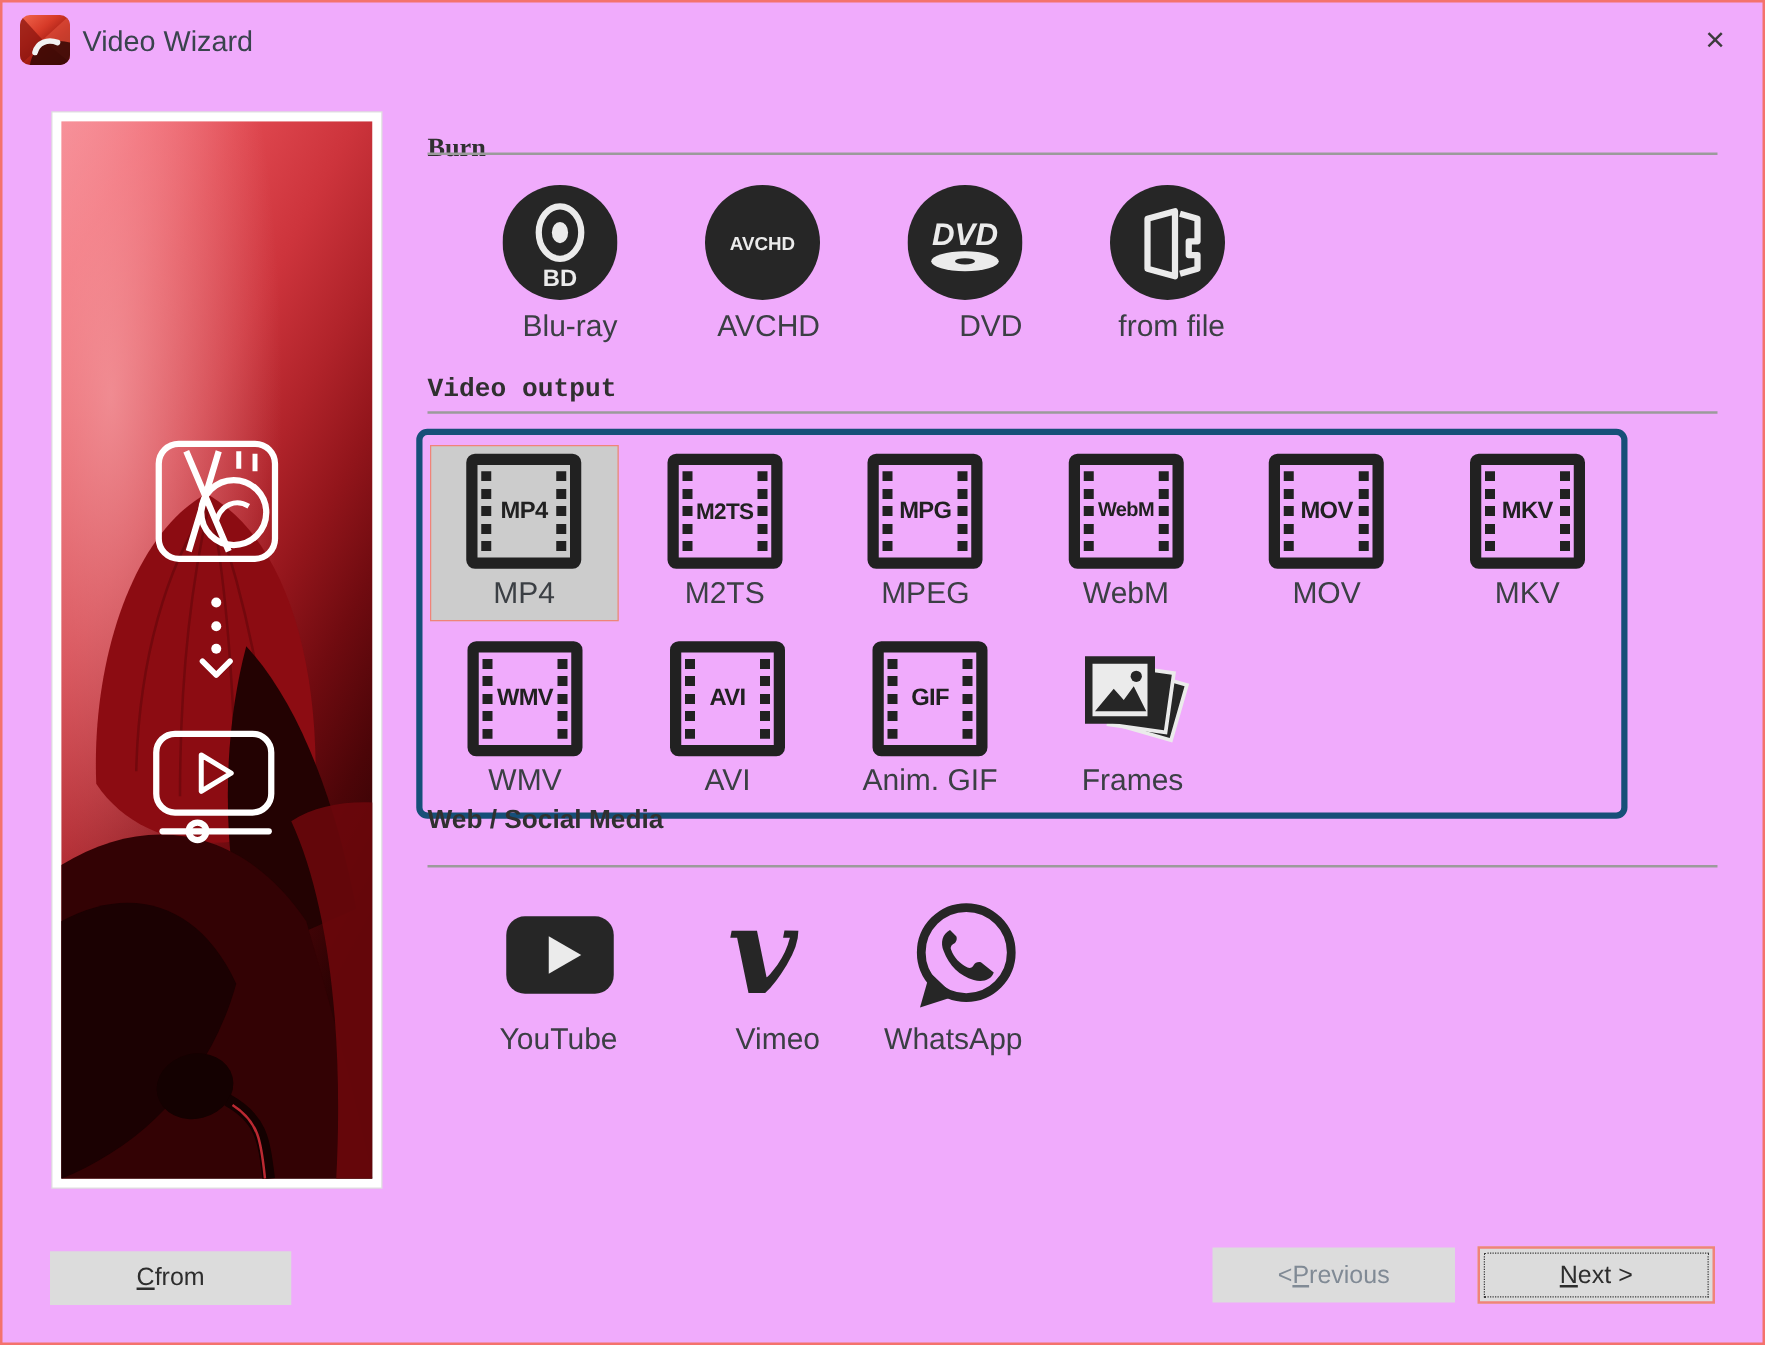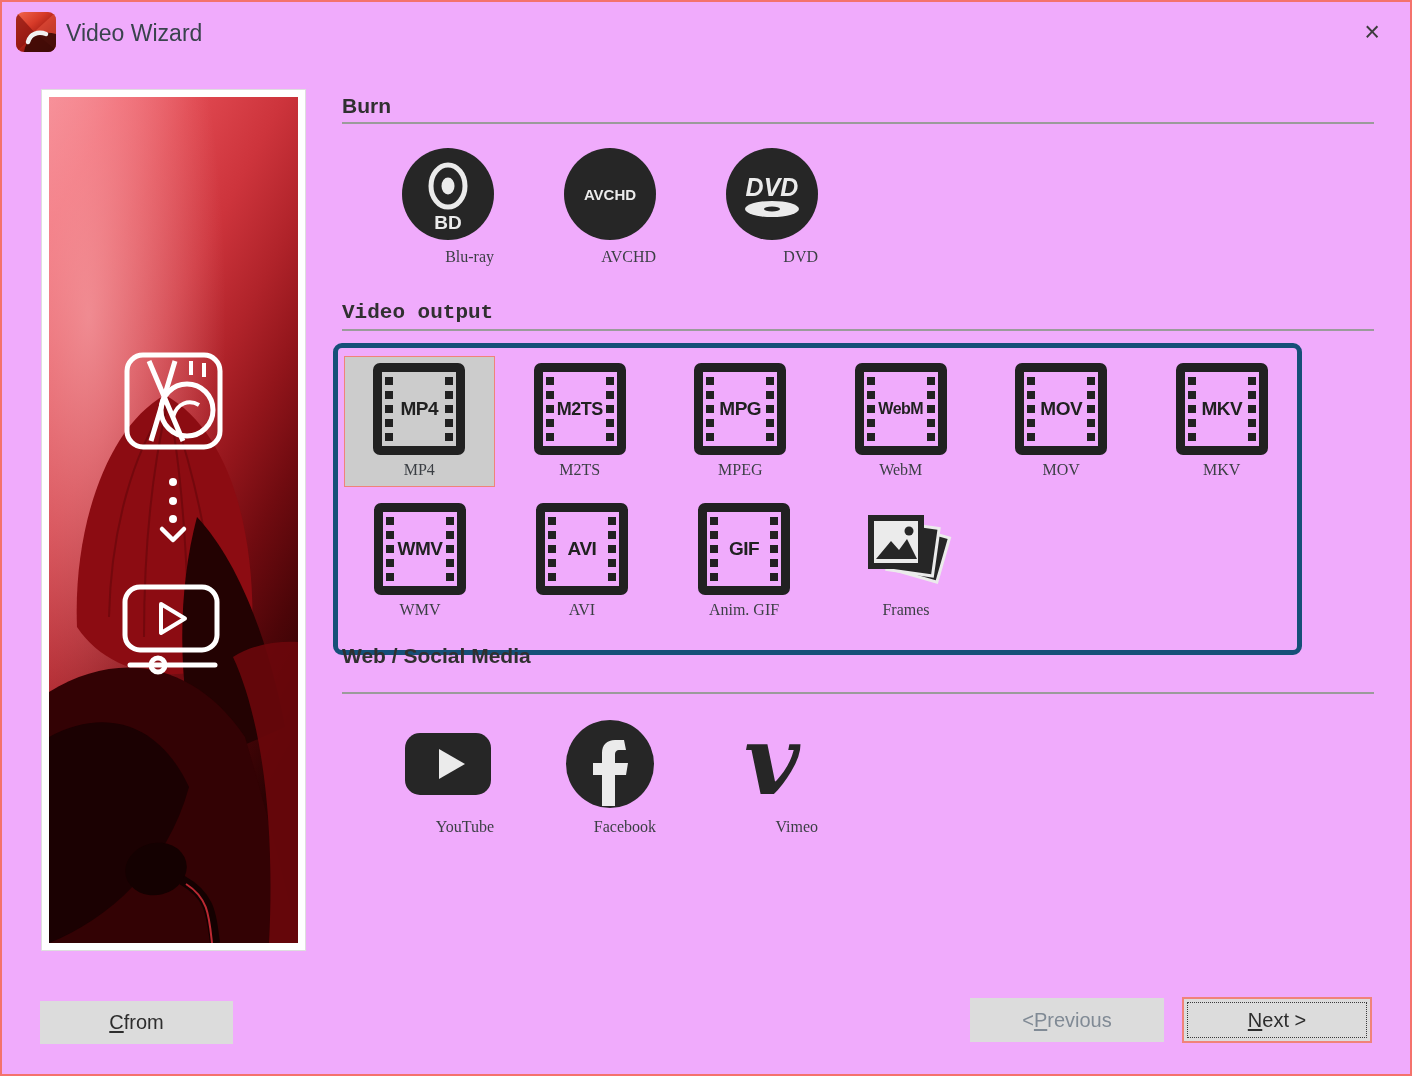--- a/index.html
+++ b/index.html
@@ -18,21 +18,21 @@
              font-size:27px;color:#3c3c3c;cursor:pointer;padding:0 8px;}
   
   .sidebar{position:absolute;left:40px;top:88px;width:263px;height:860px;background:#ffffff;
            padding:7px;box-sizing:border-box;box-shadow:0 0 0 1px #dedede;}
   .sidebar svg{display:block;}
   
   .sec-title{position:absolute;left:340px;font-size:21px;font-weight:bold;color:#303030;}
   .rule{position:absolute;left:340px;width:1032px;height:2px;background:#9b9b9b;}
   .row{position:absolute;left:340px;display:flex;gap:10px;}
   .opt{width:152px;display:flex;flex-direction:column;align-items:flex-end;cursor:pointer;}
-  .opt-label{margin-top:8px;font-size:16px;color:#3b3f44;white-space:nowrap;font-family:Liberation Serif, serif;}
+  .opt-label{margin-top:8px;font-size:24px;color:#3b3f44;white-space:nowrap;}
   .circle-icon{width:92px;height:92px;}
   
   .group-box{position:absolute;left:331px;top:341px;width:969px;height:312px;
              border:5px solid #164f78;border-radius:9px;box-sizing:border-box;
              padding:8px 0 0 6px;}
   .tile-row{display:flex;gap:10px;margin-bottom:9px;}
   .tile{width:152px;box-sizing:border-box;display:flex;flex-direction:column;align-items:center;
         padding:6px 0 7px 0;border:1px solid transparent;cursor:pointer;}
   .tile.selected{background:#cccccc;border:1px solid #f08379;}
   .tile .opt-label{margin-top:6px;}
@@ -121,21 +121,21 @@
       </g>
       <g stroke="#ffffff" fill="none">
         <rect x="76" y="490" width="92" height="63" rx="15" stroke-width="5"></rect>
         <path d="M112,507 L136,521.5 L112,536 Z" stroke-width="4" stroke-linejoin="round"></path>
         <path d="M81,568 H166" stroke-width="5" stroke-linecap="round"></path>
         <circle cx="109" cy="568" r="7" stroke-width="5"></circle>
       </g>
     </svg>
   </div>
 
-  <div class="sec-title" style="top:92px;">Burn</div>
+  <div class="sec-title" style="top:104px;font-family:Liberation Serif, serif;">Burn</div>
   <div class="rule" style="top:120px;"></div>
 
   <div class="row" style="top:146px;">
     <div class="opt">
       <svg class="circle-icon" viewBox="0 0 92 92">
         <circle cx="46" cy="46" r="46" fill="#262626"></circle>
         <ellipse cx="46" cy="38" rx="17" ry="21" stroke="#ebebeb" stroke-width="5" fill="none"></ellipse>
         <ellipse cx="46" cy="38" rx="6.5" ry="8.5" fill="#ebebeb"></ellipse>
         <text x="46" y="81" text-anchor="middle" font-family="Liberation Sans, sans-serif" font-size="19" font-weight="bold" fill="#ebebeb">BD</text>
       </svg>
@@ -149,20 +149,30 @@
       <span class="opt-label">AVCHD</span>
     </div>
     <div class="opt">
       <svg class="circle-icon" viewBox="0 0 92 92">
         <circle cx="46" cy="46" r="46" fill="#262626"></circle>
         <text x="46" y="48" text-anchor="middle" font-family="Liberation Sans, sans-serif" font-size="25" font-weight="bold" font-style="italic" fill="#ebebeb">DVD</text>
         <ellipse cx="46" cy="61" rx="27" ry="8" fill="#ebebeb"></ellipse>
         <ellipse cx="46" cy="61" rx="8" ry="2.5" fill="#262626"></ellipse>
       </svg>
       <span class="opt-label">DVD</span>
+    </div>
+    <div class="opt">
+      <svg class="circle-icon" viewBox="0 0 92 92">
+        <circle cx="46" cy="46" r="46" fill="#262626"></circle>
+        <g stroke="#ebebeb" stroke-width="5" fill="none" stroke-linejoin="round">
+          <path d="M30,27 L52,21 L52,73 L30,67 Z"></path>
+          <path d="M56,23 L70,27 L70,45 L63,45 L63,56 L70,56 L70,67 L56,71"></path>
+        </g>
+      </svg>
+      <span class="opt-label">from file</span>
     </div>
   </div>
 
   <div class="sec-title" style="top:299px;font-family:Liberation Mono, monospace;">Video output</div>
   <div class="rule" style="top:327px;"></div>
 
   <div class="group-box">
     <div class="tile-row">
       <div class="tile selected">
         <div class="film">
@@ -257,30 +267,31 @@
   <div class="row" style="top:716px;">
     <div class="opt">
       <svg class="circle-icon" viewBox="0 0 92 92">
         <rect x="3" y="15" width="86" height="62" rx="15" fill="#262626"></rect>
         <path d="M37,31 L63,46 L37,61 Z" fill="#ebebeb"></path>
       </svg>
       <span class="opt-label">YouTube</span>
     </div>
     <div class="opt">
       <svg class="circle-icon" viewBox="0 0 92 92">
-        <circle cx="46" cy="46" r="44" fill="#262626"></circle>
-        <path d="M60,22 h-9 c-8,0 -13,5 -13,13 v10 h-9 v12 h9 v31 h13 v-31 h11 l2,-12 h-13 v-8 c0,-3 1,-5 5,-5 h6 Z" fill="#ebebeb"></path>
-      </svg>
-      <span class="opt-label">Facebook</span>
-    </div>
-    <div class="opt">
-      <svg class="circle-icon" viewBox="0 0 92 92">
         <text x="46" y="76" text-anchor="middle" font-family="DejaVu Serif, serif" font-style="italic" font-weight="bold" font-size="96" fill="#262626">v</text>
       </svg>
       <span class="opt-label">Vimeo</span>
+    </div>
+    <div class="opt">
+      <svg class="circle-icon" viewBox="0 0 92 92">
+        <circle cx="47" cy="44" r="36" fill="none" stroke="#262626" stroke-width="7"></circle>
+        <path d="M18,60 L10,88 L38,79 Z" fill="#262626"></path>
+        <path d="M34,26 c-6,3 -8,10 -5,17 c4,11 13,20 24,23 c7,2 14,0 16,-6 l-10,-8 c-2,-1 -5,0 -6,2 c-1,2 -3,3 -5,2 c-6,-3 -11,-8 -13,-14 c-1,-2 0,-4 2,-5 c2,-1 3,-4 2,-6 Z" fill="#262626"></path>
+      </svg>
+      <span class="opt-label">WhatsApp</span>
     </div>
   </div>
 
   <button class="btn" id="btn-cancel">
     <span></span>
       <span class="mn">C</span>
       <span>from</span>
   </button>
   <button class="btn" id="btn-previous">
     <span>&lt; </span>

